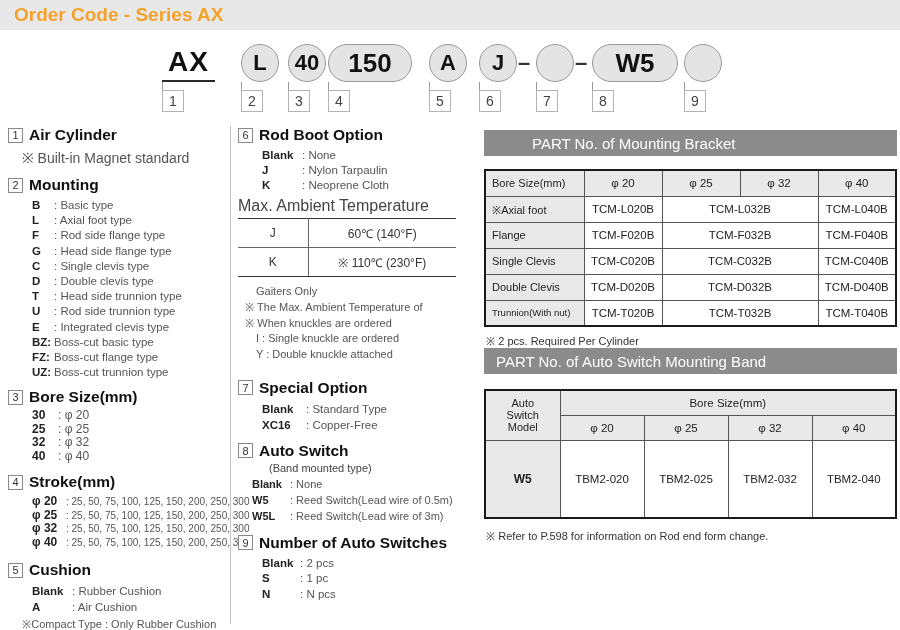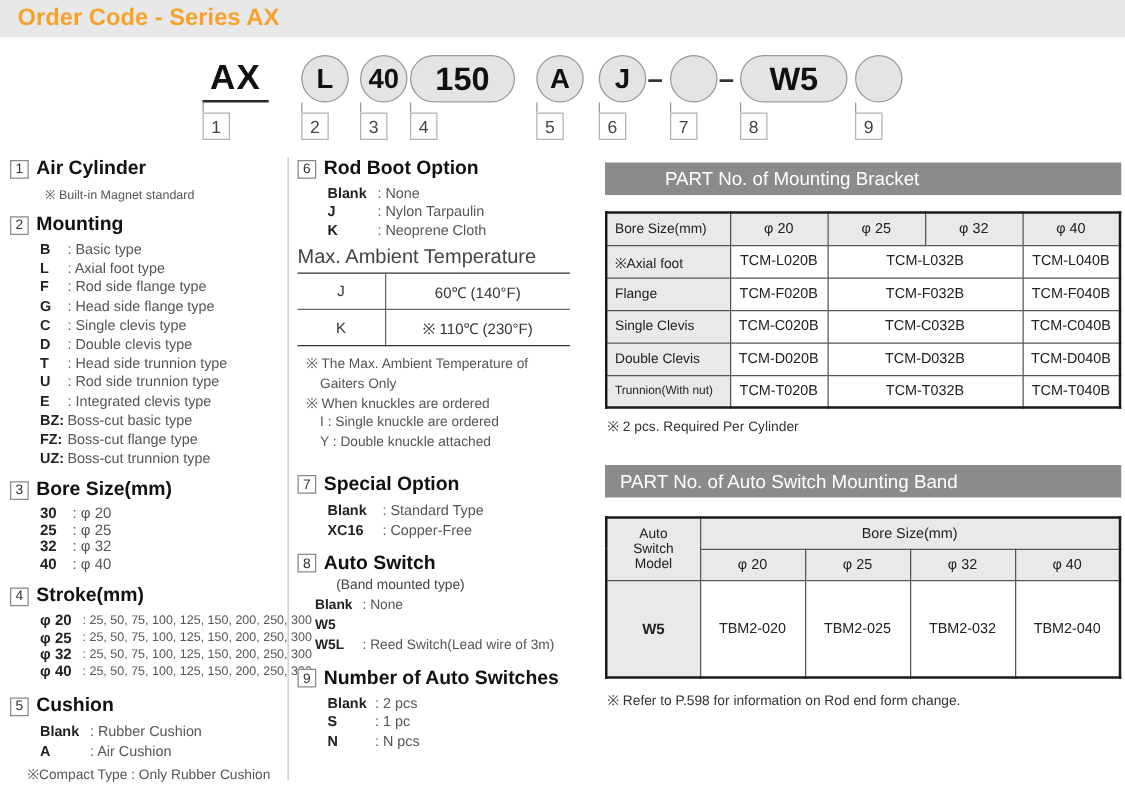--- a/index.html
+++ b/index.html
@@ -29,21 +29,21 @@
   #vdivider { position:absolute; left:230px; top:126px; width:1px; height:498px; background:#c4c4c4; }
 
   .sec-h { display:flex; align-items:center; gap:6px; }
   .nbox { width:15px; height:15px; border:1px solid #888; display:flex; align-items:center; justify-content:center; font-size:11px; color:#333; flex:none; background:#fff; }
   .stitle { font-size:15.5px; font-weight:bold; color:#111; white-space:nowrap; }
   .item { display:flex; margin-left:24px; color:#555; white-space:nowrap; }
   .item .code { font-weight:bold; color:#222; flex:none; }
   .note { color:#555; white-space:nowrap; }
 
   .s1 .sec-h { margin-top:4px; height:18px; }
-  .s1 .note { margin:4px 0 0 28px; font-size:10px; }
+  .s1 .note { margin:4px 0 0 14px; font-size:14px; }
   .s2 .sec-h { margin-top:9px; height:18px; }
   .s2 .items { margin-top:4px; }
   .s2 .item { font-size:11.5px; line-height:15.2px; }
   .s2 .code { width:22px; }
   .s3 .sec-h { margin-top:8px; height:18px; }
   .s3 .items { margin-top:3px; }
   .s3 .item { font-size:12px; line-height:13.5px; }
   .s3 .code { width:26px; }
   .s4 .sec-h { margin-top:10px; height:18px; }
   .s4 .items { margin-top:4px; }
@@ -78,21 +78,21 @@
   .s8 .item { font-size:11px; line-height:16px; margin-left:14px; }
   .s8 .code { width:38px; }
   .s9 .sec-h { margin-top:10px; height:18px; }
   .s9 .items { margin-top:4px; }
   .s9 .item { font-size:11.5px; line-height:15.5px; }
   .s9 .code { width:38px; }
 
   
   .graybar { height:26px; background:#8b8b8b; color:#fff; font-size:15px; display:flex; align-items:center; padding-left:12px; white-space:nowrap; }
   .graybar.b1 { margin-top:8px;padding-left:48px; }
-  .graybar.b2 { margin-top:24px; }
+  .graybar.b2 { }
   table.pt { border-collapse:collapse; table-layout:fixed; width:413px; border:2px solid #1a1a1a; background:#fff; }
   .t1 { margin-top:13px; }
   .t1 th, .t1 td { border:1px solid #555; height:26px; text-align:center; font-size:11.5px; font-weight:normal; color:#222; overflow:hidden; white-space:nowrap; }
   .t1 th { background:#e9e9e9; }
   .t1 th.lab, .t1 td.lab { background:#e9e9e9; text-align:left; padding-left:6px; font-size:11px; }
   .t1 td.lab.small { font-size:9.5px; }
   .t2 { margin-top:15px; }
   .t2 th, .t2 td { border:1px solid #555; text-align:center; font-size:11.5px; font-weight:normal; color:#222; }
   .t2 th { background:#e9e9e9; height:25px; }
   .t2 .corner { font-size:11px; padding:0 12px;text-align:center; }
@@ -325,22 +325,22 @@
         <td class="c">J</td>
         <td>60℃ (140°F)</td>
       </tr>
       <tr>
         <td class="c">K</td>
         <td>※ 110℃ (230°F)</td>
       </tr>
     </tbody>
       </table>
     <div class="notes">
+      <div class="note-line ind">Gaiters Only</div>
       <div class="note-line">※ The Max. Ambient Temperature of</div>
-      <div class="note-line ind">Gaiters Only</div>
       <div class="note-line">※ When knuckles are ordered</div>
       <div class="note-line ind">I : Single knuckle are ordered</div>
       <div class="note-line ind">Y : Double knuckle attached</div>
     </div>
   </div>
 
   <div class="sec s7">
     <div class="sec-h">
       <span class="nbox">7</span>
       <span class="stitle">Special Option</span>
@@ -363,20 +363,21 @@
       <span class="stitle">Auto Switch</span>
     </div>
     <div class="subtitle">(Band mounted type)</div>
     <div class="items">
       <div class="item">
           <span class="code">Blank</span>
           <span class="desc">: None</span>
         </div>
       <div class="item">
           <span class="code">W5</span>
+          <span class="desc">: Reed Switch(Lead wire of 0.5m)</span>
         </div>
       <div class="item">
           <span class="code">W5L</span>
           <span class="desc">: Reed Switch(Lead wire of 3m)</span>
         </div>
     </div>
   </div>
 
   <div class="sec s9">
     <div class="sec-h">

